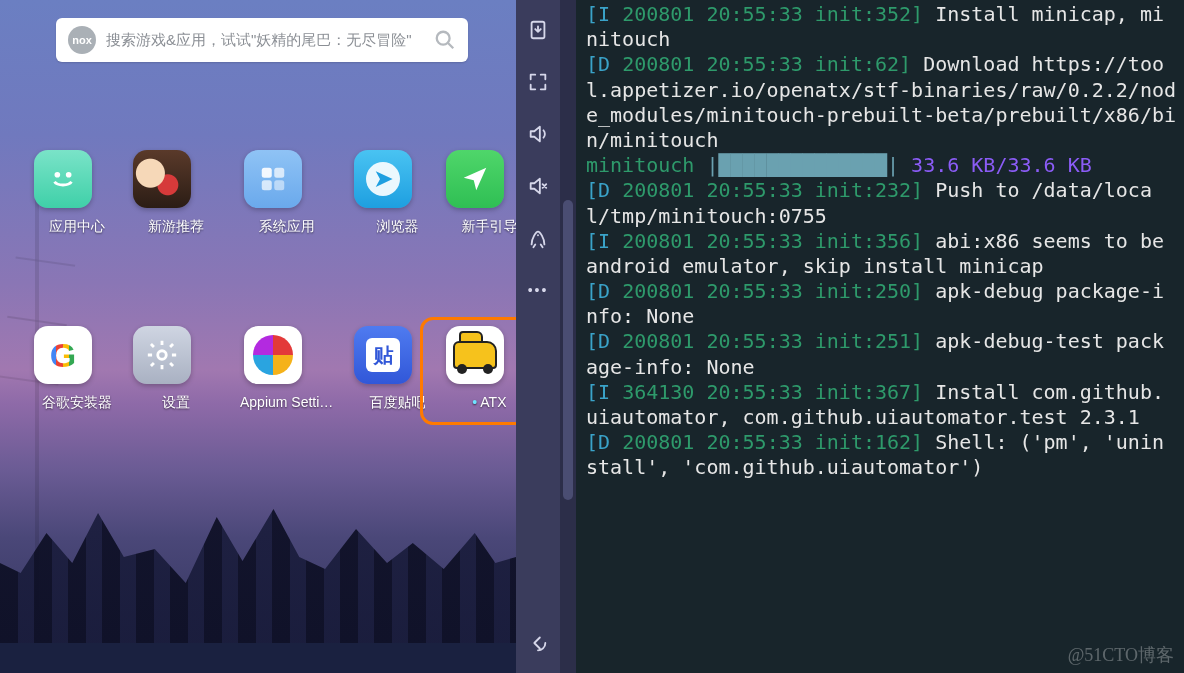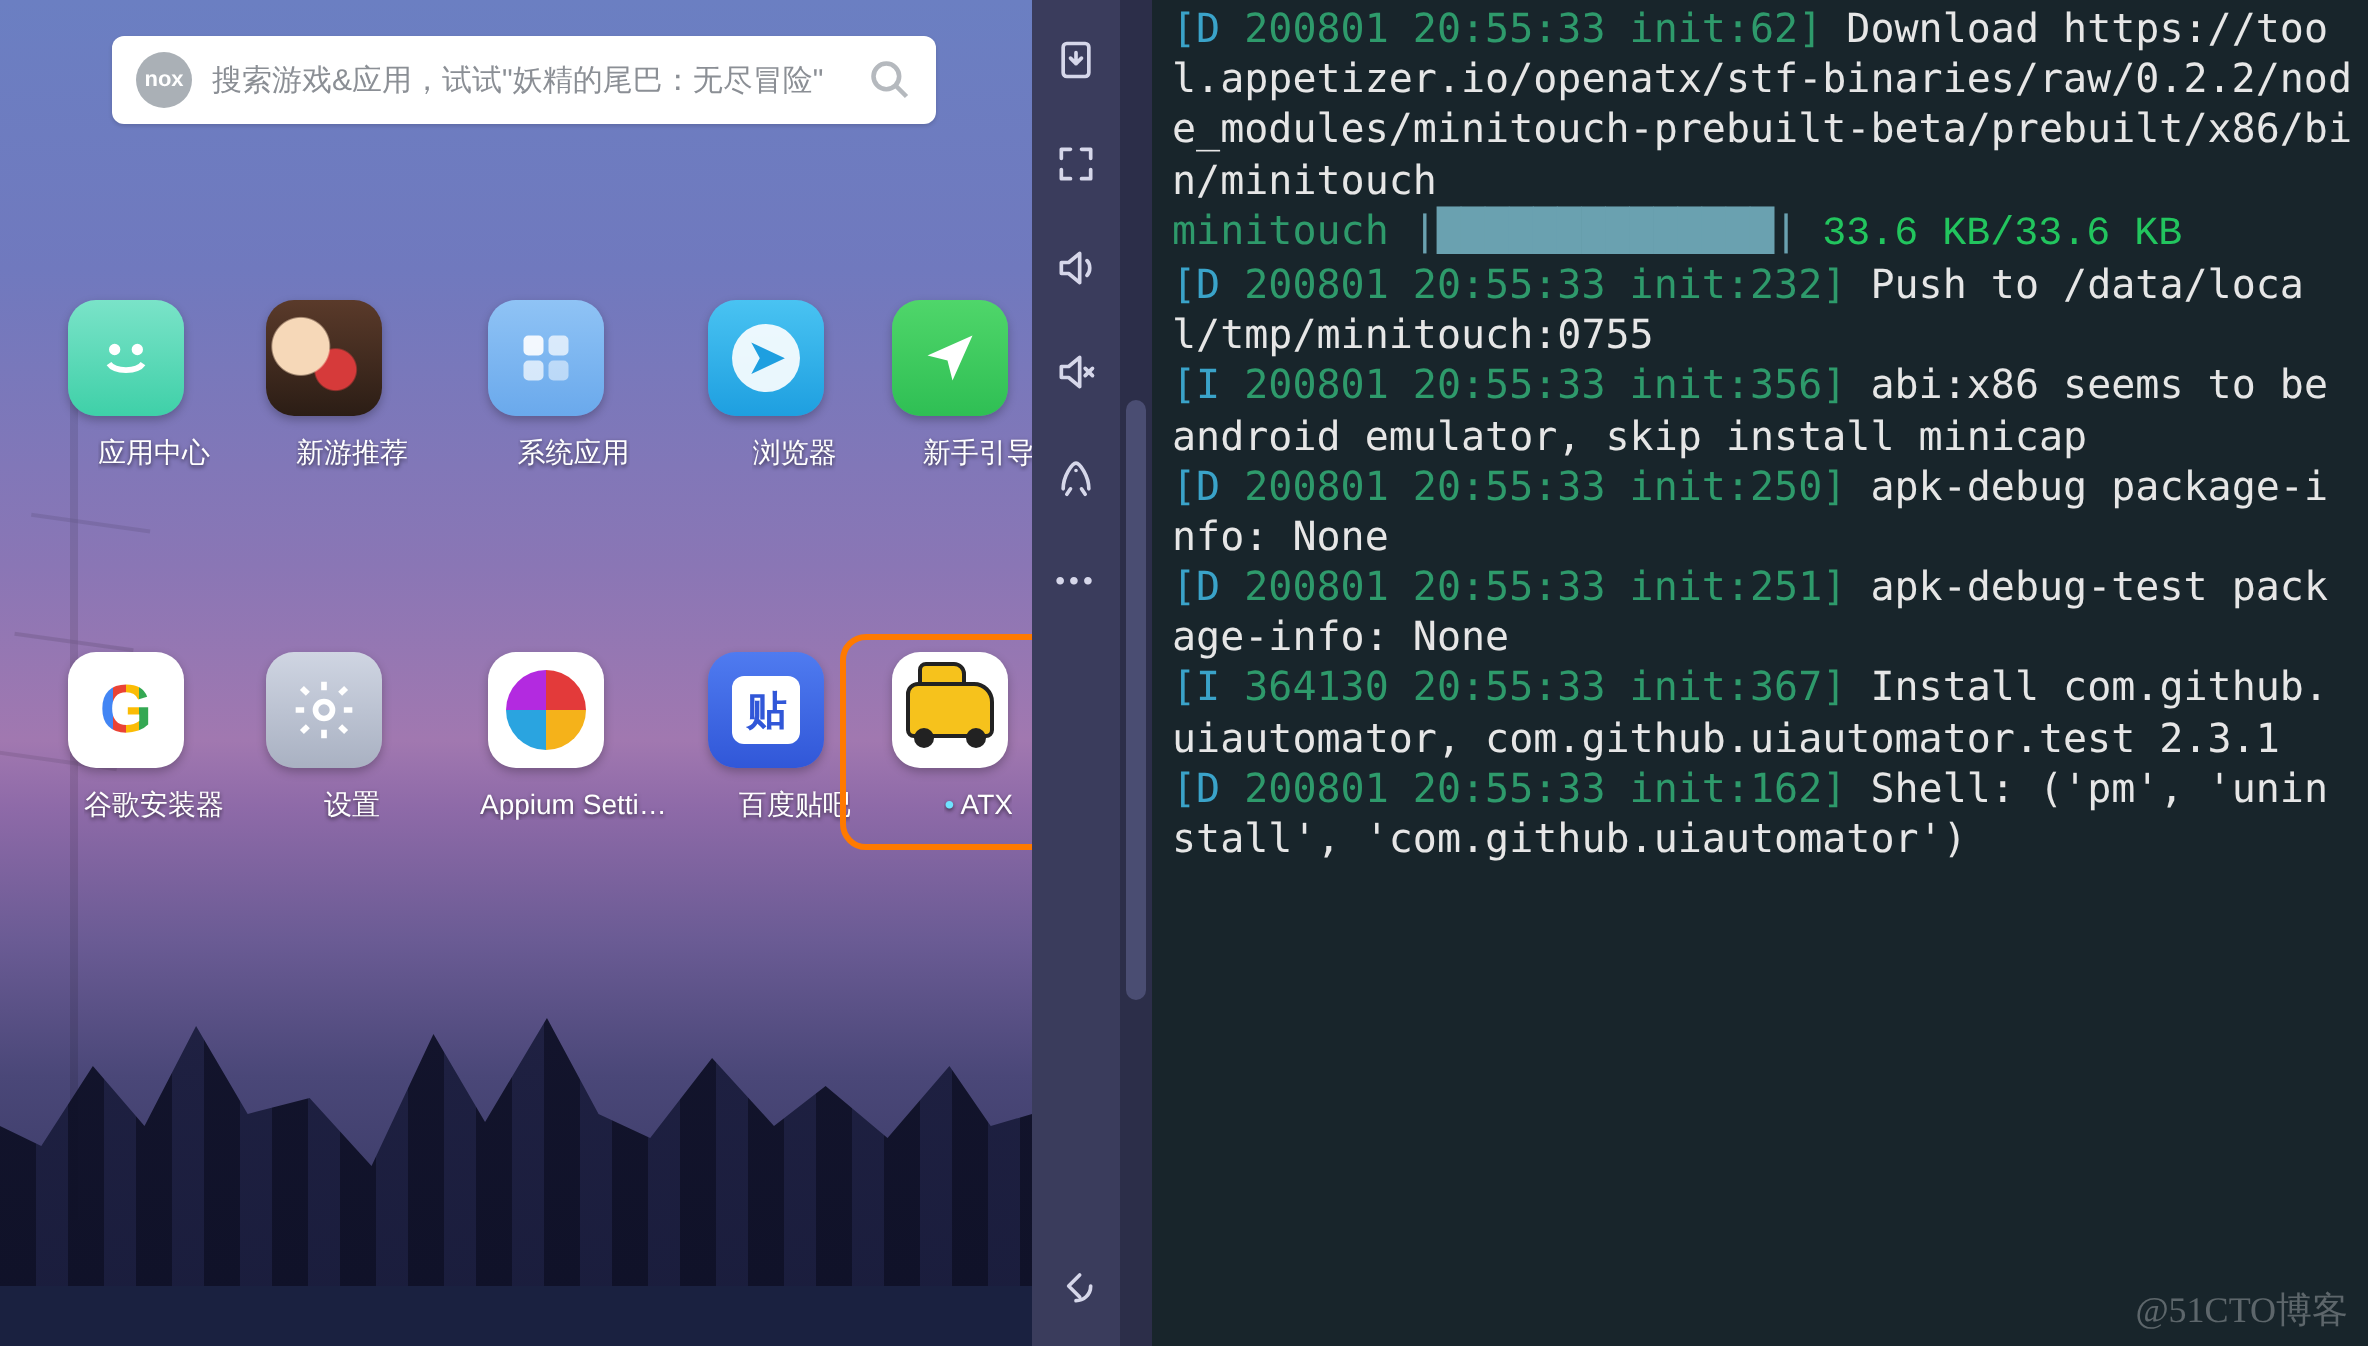--- a/index.html
+++ b/index.html
@@ -134,21 +134,21 @@
     padding:2px 8px 6px 10px;
     overflow:hidden;
     word-break:break-all;
     position:relative;
   }
   .terminal .ln { white-space:pre-wrap; }
   .lvl  { color:#3aa3c9; }
   .ts   { color:#2e9a6b; }   
   .mini { color:#2e9a6b; }
   .prog { color:#6aa1b0; }
-  .kb   { color:#22c55e;font-family:Liberation Mono, monospace; }
+  .kb   { color:#8b5cf6; }
   .watermark {
     position:absolute; right:10px; bottom:6px; font-size:18px;
     color:rgba(255,255,255,.3); font-family:Liberation Serif, serif;
   }
 </style>
 </head>
 <body>
 
 <div class="emulator">
   <div class="tower"></div>
@@ -282,20 +282,21 @@
         <path d="M14 6l-6 6 6 6M20 12c0 5-4 8-8 8"></path>
       </svg>
   </div>
 </div>
 
 <div class="scroll-strip">
   <div class="knob"></div>
 </div>
 
 <div class="terminal">
+  <div class="ln"><span class="lvl">[I</span><span class="ts"> 200801 20:55:33 init:352]</span><span> Install minicap, minitouch</span></div>
   <div class="ln"><span class="lvl">[D</span><span class="ts"> 200801 20:55:33 init:62]</span><span> Download https://tool.appetizer.io/openatx/stf-binaries/raw/0.2.2/node_modules/minitouch-prebuilt-beta/prebuilt/x86/bin/minitouch</span></div>
   <div class="ln"><span class="mini">minitouch </span><span class="prog">|██████████████|</span><span class="kb"> 33.6 KB/33.6 KB</span></div>
   <div class="ln"><span class="lvl">[D</span><span class="ts"> 200801 20:55:33 init:232]</span><span> Push to /data/local/tmp/minitouch:0755</span></div>
   <div class="ln"><span class="lvl">[I</span><span class="ts"> 200801 20:55:33 init:356]</span><span> abi:x86 seems to be android emulator, skip install minicap</span></div>
   <div class="ln"><span class="lvl">[D</span><span class="ts"> 200801 20:55:33 init:250]</span><span> apk-debug package-info: None</span></div>
   <div class="ln"><span class="lvl">[D</span><span class="ts"> 200801 20:55:33 init:251]</span><span> apk-debug-test package-info: None</span></div>
   <div class="ln"><span class="lvl">[I</span><span class="ts"> 364130 20:55:33 init:367]</span><span> Install com.github.uiautomator, com.github.uiautomator.test 2.3.1</span></div>
   <div class="ln"><span class="lvl">[D</span><span class="ts"> 200801 20:55:33 init:162]</span><span> Shell: ('pm', 'uninstall', 'com.github.uiautomator')</span></div>
   <div class="watermark">@51CTO博客</div>
 </div>

